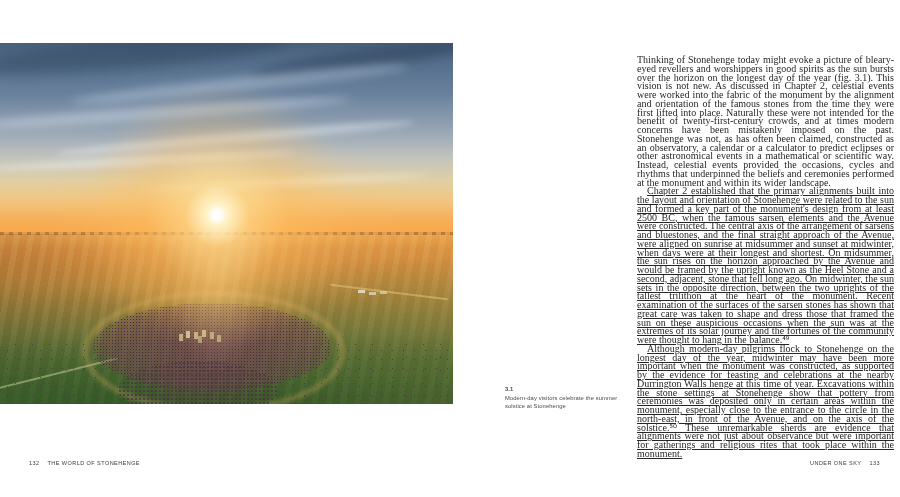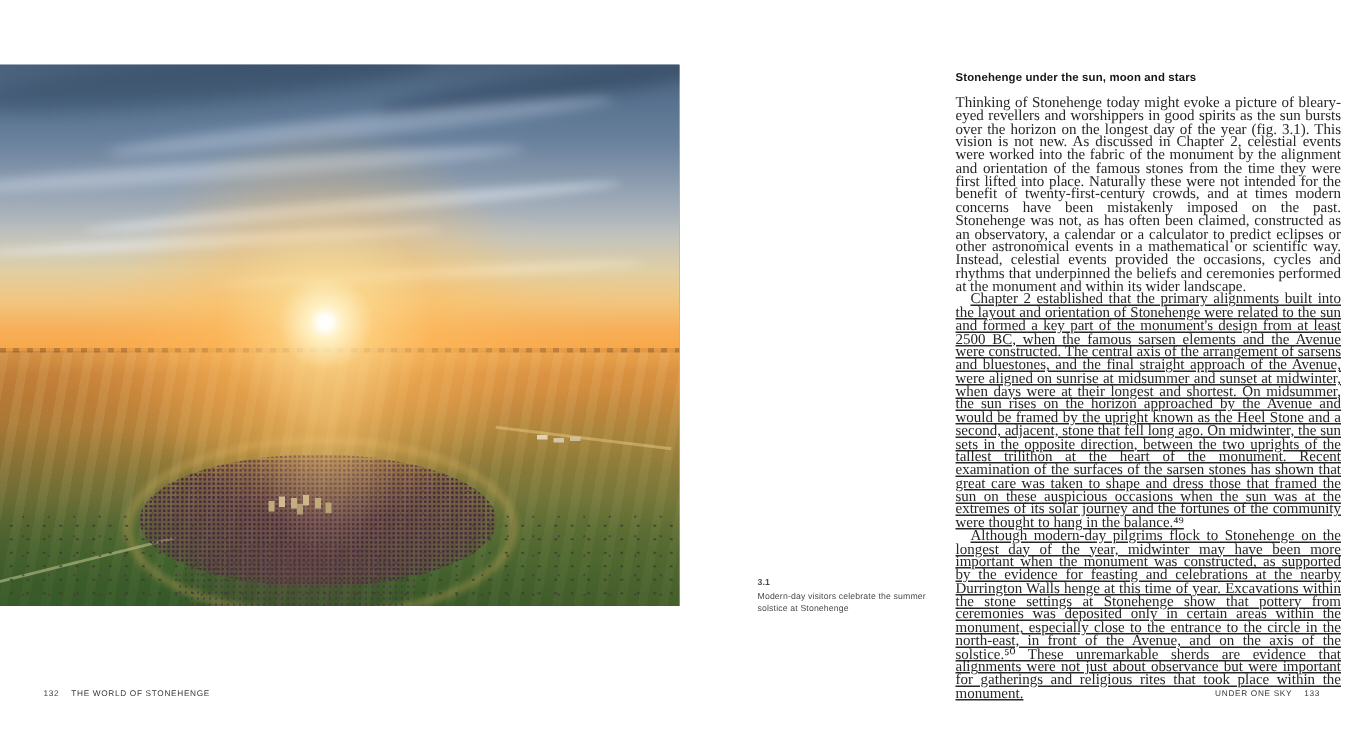--- a/index.html
+++ b/index.html
@@ -111,21 +111,20 @@
     <div class="tents"></div>
     <div class="sun-glow"></div>
   </div>
 
   <div class="caption">
     <div class="cap-num">3.1</div>
     <div class="cap-text">Modern-day visitors celebrate the summer solstice at Stonehenge</div>
   </div>
 
   <div class="column">
-    <h3>Stonehenge under the sun, moon and stars</h3>
     <p class="first">Thinking of Stonehenge today might evoke a picture of bleary-eyed revellers and worshippers in good spirits as the sun bursts over the horizon on the longest day of the year (fig. 3.1). This vision is not new. As discussed in Chapter 2, celestial events were worked into the fabric of the monument by the alignment and orientation of the famous stones from the time they were first lifted into place. Naturally these were not intended for the benefit of twenty-first-century crowds, and at times modern concerns have been mistakenly imposed on the past. Stonehenge was not, as has often been claimed, constructed as an observatory, a calendar or a calculator to predict eclipses or other astronomical events in a mathematical or scientific way. Instead, celestial events provided the occasions, cycles and rhythms that underpinned the beliefs and ceremonies performed at the monument and within its wider landscape.</p>
     <p>Chapter 2 established that the primary alignments built into the layout and orientation of Stonehenge were related to the sun and formed a key part of the monument's design from at least 2500 BC, when the famous sarsen elements and the Avenue were constructed. The central axis of the arrangement of sarsens and bluestones, and the final straight approach of the Avenue, were aligned on sunrise at midsummer and sunset at midwinter, when days were at their longest and shortest. On midsummer, the sun rises on the horizon approached by the Avenue and would be framed by the upright known as the Heel Stone and a second, adjacent, stone that fell long ago. On midwinter, the sun sets in the opposite direction, between the two uprights of the tallest trilithon at the heart of the monument. Recent examination of the surfaces of the sarsen stones has shown that great care was taken to shape and dress those that framed the sun on these auspicious occasions when the sun was at the extremes of its solar journey and the fortunes of the community were thought to hang in the balance.⁴⁹</p>
     <p>Although modern-day pilgrims flock to Stonehenge on the longest day of the year, midwinter may have been more important when the monument was constructed, as supported by the evidence for feasting and celebrations at the nearby Durrington Walls henge at this time of year. Excavations within the stone settings at Stonehenge show that pottery from ceremonies was deposited only in certain areas within the monument, especially close to the entrance to the circle in the north-east, in front of the Avenue, and on the axis of the solstice.⁵⁰ These unremarkable sherds are evidence that alignments were not just about observance but were important for gatherings and religious rites that took place within the monument.</p>
   </div>
 
   <div class="footer footer-left">
     <span>132</span>
     <span>THE WORLD OF STONEHENGE</span>
   </div>
   <div class="footer footer-right">

